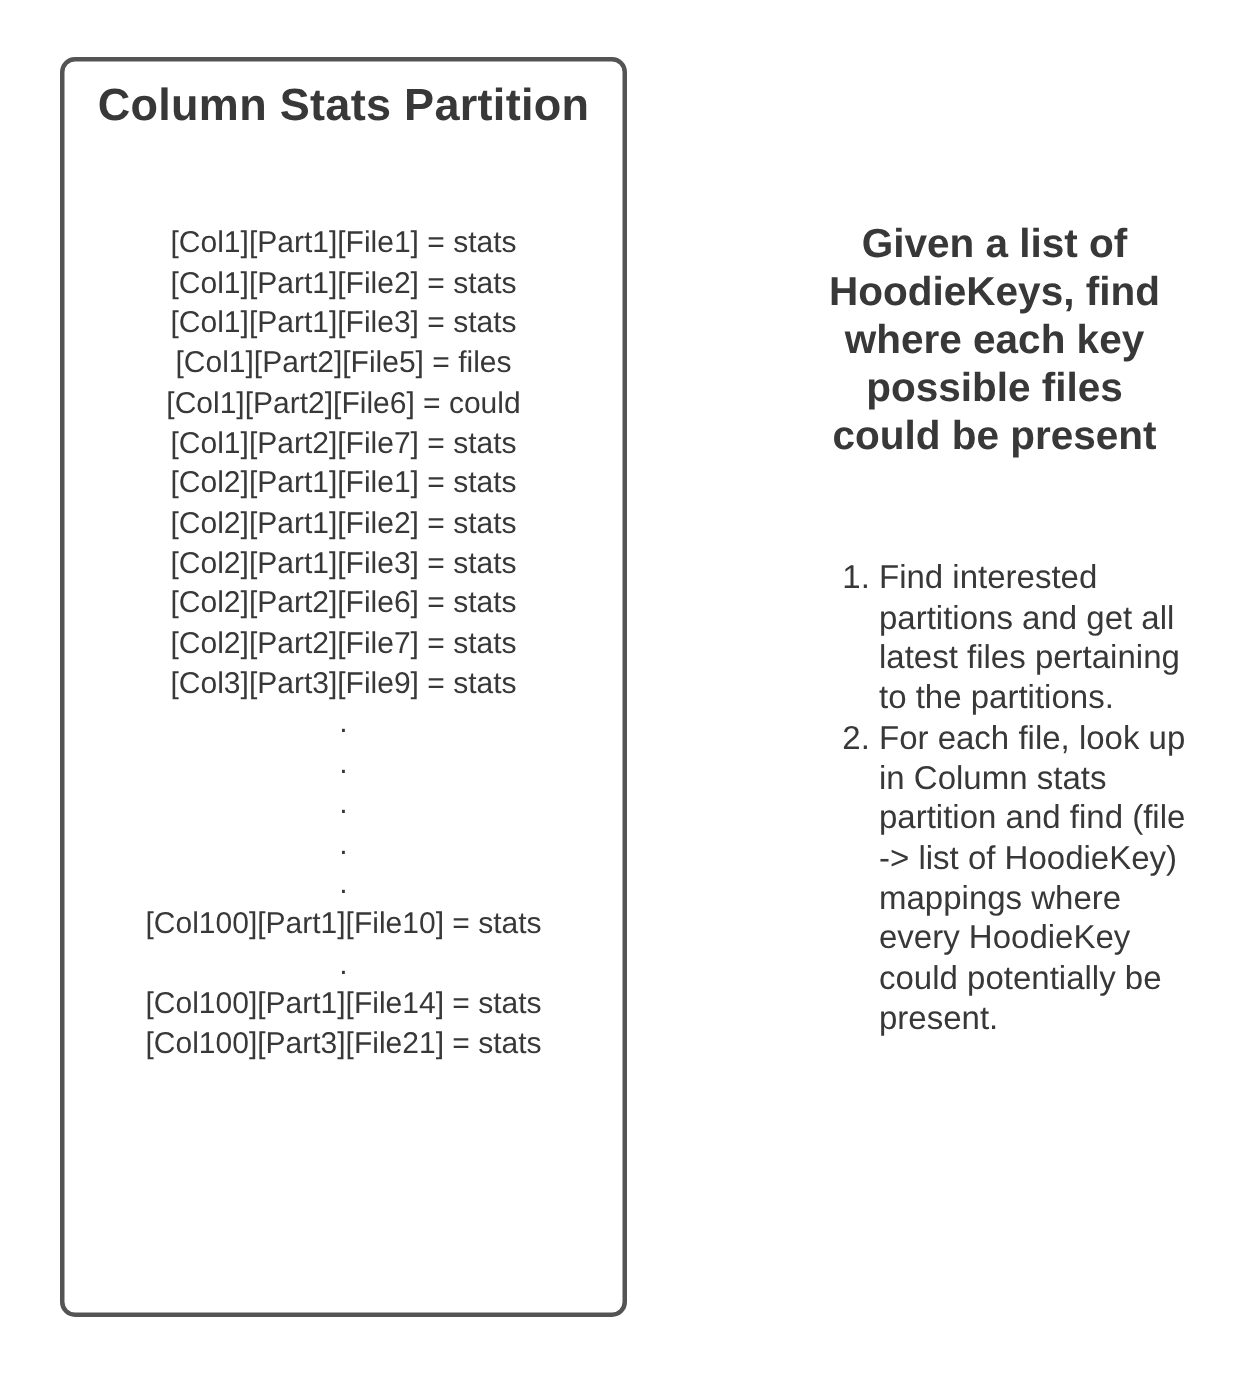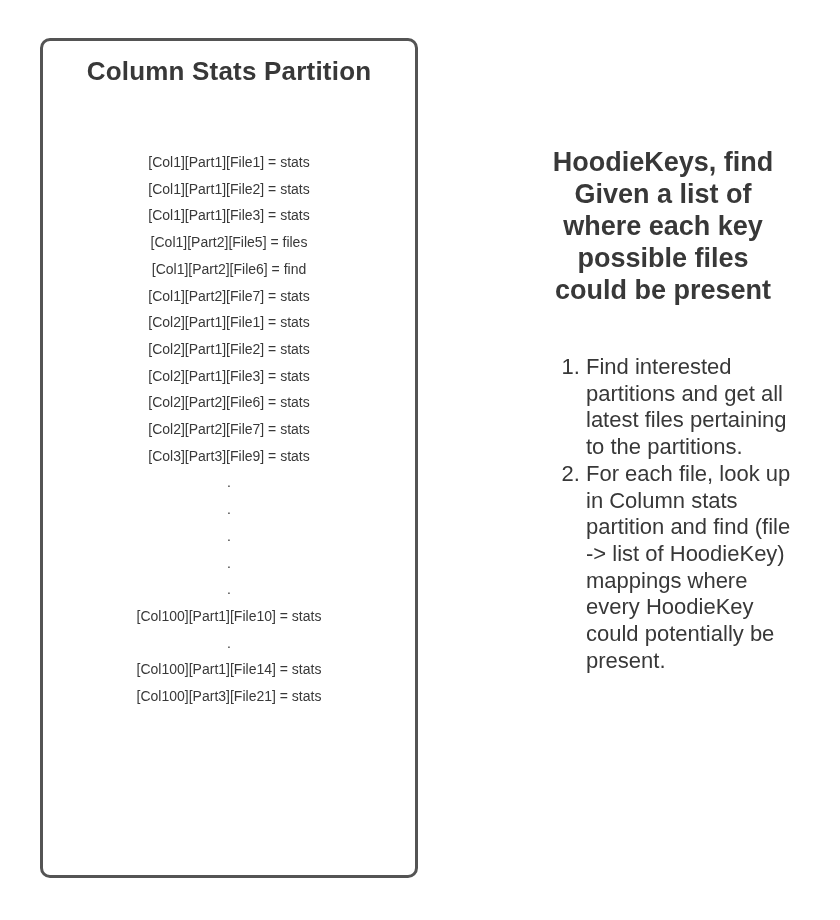--- a/index.html
+++ b/index.html
@@ -25,52 +25,52 @@
     left: 40px;
     top: 38px;
     width: 378px;
     height: 840px;
     border: 3px solid var(--border);
     border-radius: 10px;
     background: var(--background);
   }
   .box-title {
     margin-top: 14px;
-    font-size: 26px;
+    font-size: 30px;
     line-height: 32px;
     font-weight: bold;
     text-align: center;
     letter-spacing: 0.2px;
   }
   .stats-lines {
     margin-top: 62px;
     text-align: center;
   }
   .stats-line {
-    font-size: 14px;
+    font-size: 20px;
     line-height: 26.7px;
     white-space: nowrap;
   }
   .right-col {
     position: absolute;
     left: 532px;
     top: 146px;
     width: 262px;
   }
   .right-heading {
     text-align: center;
     font-weight: bold;
     font-size: 27px;
   }
   .heading-line {
     line-height: 32px;
     white-space: nowrap;
   }
   .steps {
-    margin-top: 48px;
+    margin-top: 66px;
     width: 262px;
     padding-left: 54px;
     list-style: decimal outside;
     text-align: left;
   }
   .step-item {
     width: 208px;
     font-size: 22px;
     line-height: 26.7px;
   }
@@ -80,21 +80,21 @@
 
 <div class="page">
 
   <div class="stats-box">
     <div class="box-title">Column Stats Partition</div>
     <div class="stats-lines">
         <div class="stats-line">[Col1][Part1][File1] = stats</div>
         <div class="stats-line">[Col1][Part1][File2] = stats</div>
         <div class="stats-line">[Col1][Part1][File3] = stats</div>
         <div class="stats-line">[Col1][Part2][File5] = files</div>
-        <div class="stats-line">[Col1][Part2][File6] = find</div>
+        <div class="stats-line">[Col1][Part2][File6] = could</div>
         <div class="stats-line">[Col1][Part2][File7] = stats</div>
         <div class="stats-line">[Col2][Part1][File1] = stats</div>
         <div class="stats-line">[Col2][Part1][File2] = stats</div>
         <div class="stats-line">[Col2][Part1][File3] = stats</div>
         <div class="stats-line">[Col2][Part2][File6] = stats</div>
         <div class="stats-line">[Col2][Part2][File7] = stats</div>
         <div class="stats-line">[Col3][Part3][File9] = stats</div>
         <div class="stats-line">.</div>
         <div class="stats-line">.</div>
         <div class="stats-line">.</div>
@@ -102,22 +102,22 @@
         <div class="stats-line">.</div>
         <div class="stats-line">[Col100][Part1][File10] = stats</div>
         <div class="stats-line">.</div>
         <div class="stats-line">[Col100][Part1][File14] = stats</div>
         <div class="stats-line">[Col100][Part3][File21] = stats</div>
       </div>
   </div>
 
   <div class="right-col">
     <div class="right-heading">
+        <div class="heading-line">Given a list of</div>
         <div class="heading-line">HoodieKeys, find</div>
-        <div class="heading-line">Given a list of</div>
         <div class="heading-line">where each key</div>
         <div class="heading-line">possible files</div>
         <div class="heading-line">could be present</div>
       </div>
     <ol class="steps">
         <li class="step-item">Find interested partitions and get all latest files pertaining to the partitions.</li>
         <li class="step-item">For each file, look up in Column stats partition and find (file -&gt; list of HoodieKey) mappings where every HoodieKey could potentially be present.</li>
       </ol>
   </div>
 

